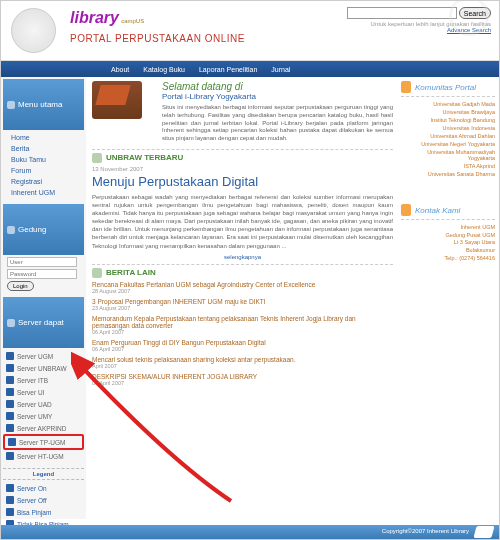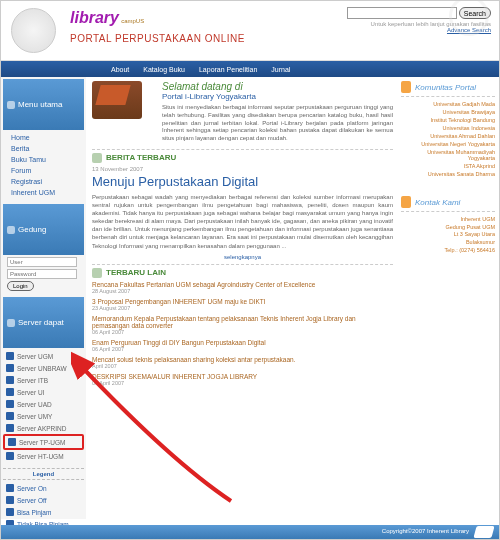--- a/index.html
+++ b/index.html
@@ -171,26 +171,26 @@
 
   <div class="content">
     <div class="welcome">
       <div class="welcome-img"></div>
       <div class="welcome-text">
         <div class="wt-title">Selamat datang di</div>
         <div class="wt-sub">Portal i-Library Yogyakarta</div>
         <div class="wt-body">Situs ini menyediakan berbagai informasi seputar perpustakaan perguruan tinggi yang telah terhubung. Fasilitas yang disediakan berupa pencarian katalog buku, hasil hasil penelitian dan jurnal terbitan lokal. Portal i-Library berjalan pada platform jaringan Inherent sehingga setiap pencarian koleksi bahan pustaka dapat dilakukan ke semua situs pinjam layanan dengan cepat dan mudah.</div>
       </div>
     </div>
-    <div class="section-head">BERITA TERBARU</div>
+    <div class="section-head">UNBRAW TERBARU</div>
     <div class="date">13 November 2007</div>
     <div class="news-title">Menuju Perpustakaan Digital</div>
     <div class="news-body">Perpustakaan sebagai wadah yang menyediakan berbagai referensi dan koleksi sumber informasi merupakan sentral rujukan untuk pengembangan ilmu pengetahuan bagi mahasiswa, peneliti, dosen maupun kaum akademisi. Tidak hanya itu perpustakaan juga sebagai wahana belajar bagi masyarakat umum yang hanya ingin sekedar berekreasi di alam maya. Dari perpustakaan inilah banyak ide, gagasan, dan aneka pikiran yang inovatif dan ide brillian. Untuk menunjang perkembangan ilmu pengetahuan dan informasi perpustakaan juga senantiasa berbenah diri untuk menjaga kelancaran layanan. Era saat ini perpustakaan mulai disemutkan oleh kecanggihan Teknologi Informasi yang menampilkan kenasahan dalam penggunaan ...</div>
     <div class="more-link">selengkapnya</div>
-    <div class="section-head">TERBARU LAIN</div>
+    <div class="section-head">BERITA LAIN</div>
     <div id="other-list">
         <div class="other-item">
           <div class="other-title">Rencana Fakultas Pertanian UGM sebagai Agroindustry Center of Excellence</div>
           <div class="other-date">28 August 2007</div>
         </div>
         <div class="other-item">
           <div class="other-title">3 Proposal Pengembangan INHERENT UGM maju ke DIKTI</div>
           <div class="other-date">23 August 2007</div>
         </div>
         <div class="other-item">
@@ -218,21 +218,21 @@
         <div>Universitas Gadjah Mada</div>
         <div>Universitas Brawijaya</div>
         <div>Institut Teknologi Bandung</div>
         <div>Universitas Indonesia</div>
         <div>Universitas Ahmad Dahlan</div>
         <div>Universitas Negeri Yogyakarta</div>
         <div>Universitas Muhammadiyah Yogyakarta</div>
         <div>ISTA Akprind</div>
         <div>Universitas Sanata Dharma</div>
       </div>
-    <div class="r-head" style="margin-top:18px">Kontak Kami</div>
+    <div class="r-head" style="margin-top:26px">Kontak Kami</div>
     <div class="contact">
       <div>Inherent UGM</div>
       <div>Gedung Pusat UGM</div>
       <div>Lt 3 Sayap Utara</div>
       <div>Bulaksumur</div>
       <div>Telp.: (0274) 564416</div>
     </div>
   </div>
 </div>
 

